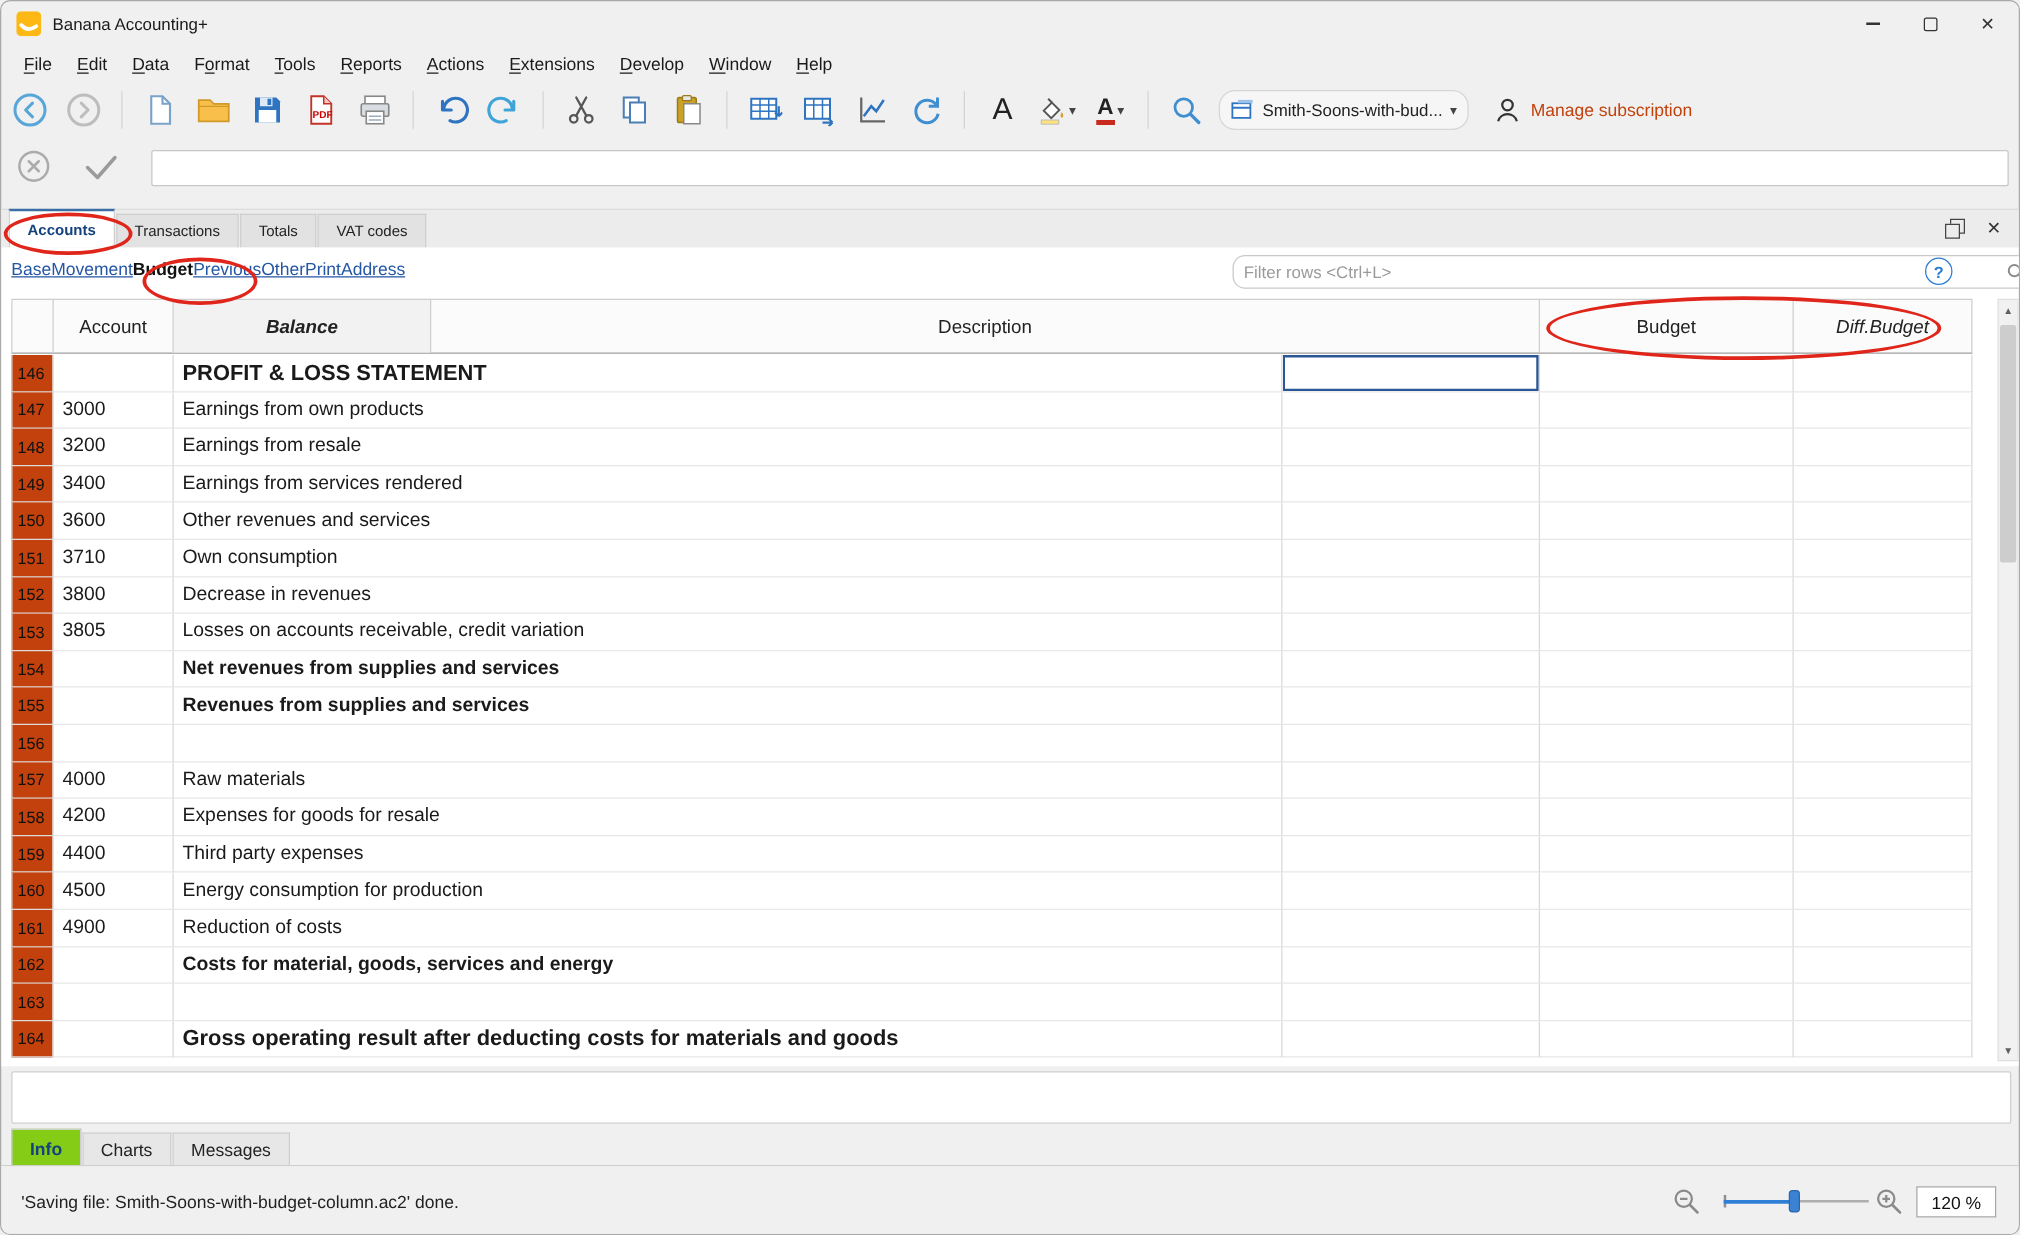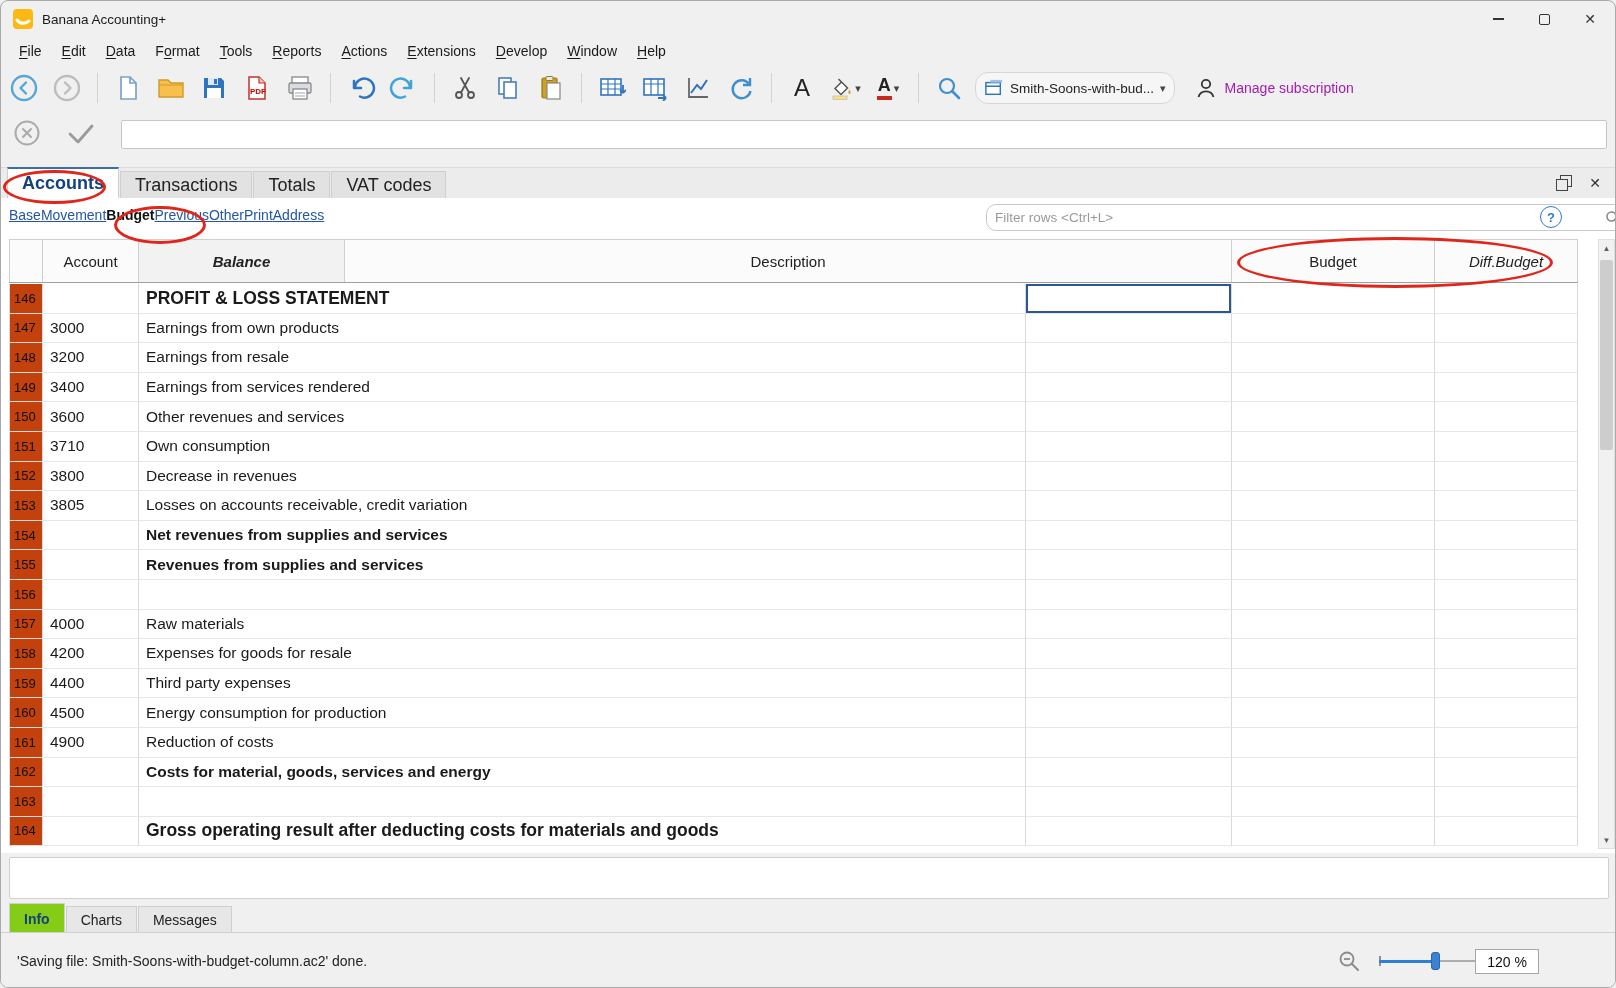--- a/index.html
+++ b/index.html
@@ -26,29 +26,29 @@
   .toolbar{position:absolute;left:0;top:64px;width:100%;height:46px;display:flex;align-items:center;padding-left:2px;gap:1px}
   .tb-btn{width:42px;height:40px;display:flex;align-items:center;justify-content:center;border-radius:4px}
   .tb-sep{width:1px;height:30px;background:#d3d3d3;margin:0 8px;flex:0 0 auto}
   .tb-drop{display:flex;align-items:center;gap:2px}
   .drop-caret{font-size:11px;color:#444}
   .font-a-glyph{font-size:24px;color:#222;font-weight:500;line-height:1}
   .font-color-a{display:inline-block;font-size:18px;font-weight:bold;color:#222;border-bottom:4px solid #c92a1e;line-height:1.1;padding:0 1px}
   .file-combo{display:flex;align-items:center;gap:6px;height:32px;padding:0 8px;margin-left:4px;border:1px solid #d6d6d6;border-radius:13px;background:#f6f6f6}
   .file-combo-label{font-size:13.5px;color:#222;max-width:165px;white-space:nowrap;overflow:hidden}
   .subscription{display:flex;align-items:center;gap:7px;margin-left:18px}
-  .subscription-label{font-size:14px;color:#a21caf}
+  .subscription-label{font-size:14px;color:#c2410c}
   
   .editbar{position:absolute;left:0;top:110px;width:100%;height:46px}
   .edit-cancel{position:absolute;left:12px;top:8px}
   .edit-accept{position:absolute;left:66px;top:12px}
   .formula-input{position:absolute;left:120px;top:9px;width:1486px;height:29px;background:#fff;border:1px solid #c6c6c6;border-radius:2px;padding:0 8px;font-size:14px;font-family:inherit}
   
   .tabstrip{position:absolute;left:0;top:166px;width:100%;height:31px;background:#ececec;border-top:1px solid #dcdcdc;display:flex;align-items:flex-end;padding-left:6px}
-  .doc-tab{height:27px;padding:0 14px;display:flex;align-items:center;font-size:18px;background:#e2e2e2;border:1px solid #cfcfcf;border-bottom:none;color:#222;margin-right:1px}
+  .doc-tab{height:27px;padding:0 14px;display:flex;align-items:center;font-size:12px;background:#e2e2e2;border:1px solid #cfcfcf;border-bottom:none;color:#222;margin-right:1px}
   .doc-tab.active{height:31px;background:#fff;color:#14427d;font-weight:bold;border-top:2px solid #3a6ea5}
   .strip-icons{margin-left:auto;margin-right:14px;display:flex;align-items:center;gap:18px;height:31px}
   .strip-close{font-size:14px;color:#333}
   .restore-glyph{position:relative;width:15px;height:15px;display:block}
   .restore-glyph::before{content:"";position:absolute;left:4px;top:0;width:10px;height:10px;border:1.4px solid #444}
   .restore-glyph::after{content:"";position:absolute;left:0;top:4px;width:10px;height:10px;border:1.4px solid #444;background:#ececec}
   
   .content{position:absolute;left:0;top:197px;width:100%;height:655px;background:#fff}
   .view-links{position:absolute;left:8px;top:206px;display:flex;align-items:center;}
   .view-link{font-size:14px;color:#2456a4;text-decoration:underline;cursor:pointer}
@@ -94,21 +94,21 @@
   
   .statusbar{position:absolute;left:0;top:932px;width:100%;height:56px;background:#f0f0f0}
   .status-message{position:absolute;left:16px;top:0;height:56px;display:flex;align-items:center;font-size:14px;color:#222}
   .zoom-out-btn{position:absolute;left:1336px;top:948px}
   .zoom-in-btn{position:absolute;left:1498px;top:948px}
   .zoom-slider{position:absolute;left:1378px;top:950px;width:116px;height:20px}
   .zs-track{position:absolute;left:0;top:9px;width:100%;height:2px;background:#aeaeae}
   .zs-tick{position:absolute;left:0;top:5px;width:2px;height:10px;background:#8f8f8f}
   .zs-fill{position:absolute;left:0;top:8.5px;width:56px;height:3px;background:#2f7fd6}
   .zs-thumb{position:absolute;left:52px;top:1px;width:9px;height:18px;background:#3b82d4;border-radius:3px;border:1px solid #2a67ab}
-  .zoom-box{position:absolute;left:1474px;top:948px;width:64px;height:25px;background:#fff;border:1px solid #a6a6a6;display:flex;align-items:center;justify-content:center;font-size:14px;color:#111}
+  .zoom-box{position:absolute;left:1532px;top:948px;width:64px;height:25px;background:#fff;border:1px solid #a6a6a6;display:flex;align-items:center;justify-content:center;font-size:14px;color:#111}
   
   .annotation{position:absolute;border:3px solid #e0261b;border-radius:50%;pointer-events:none;z-index:50;background:transparent}
   .ann-accounts{left:2px;top:169px;width:103px;height:34px}
   .ann-budget-view{left:113px;top:205px;width:92px;height:38px}
   .ann-budget-cols{left:1236px;top:236px;width:316px;height:51px}
 </style>
 </head>
 <body>
 
 <div class="titlebar">

